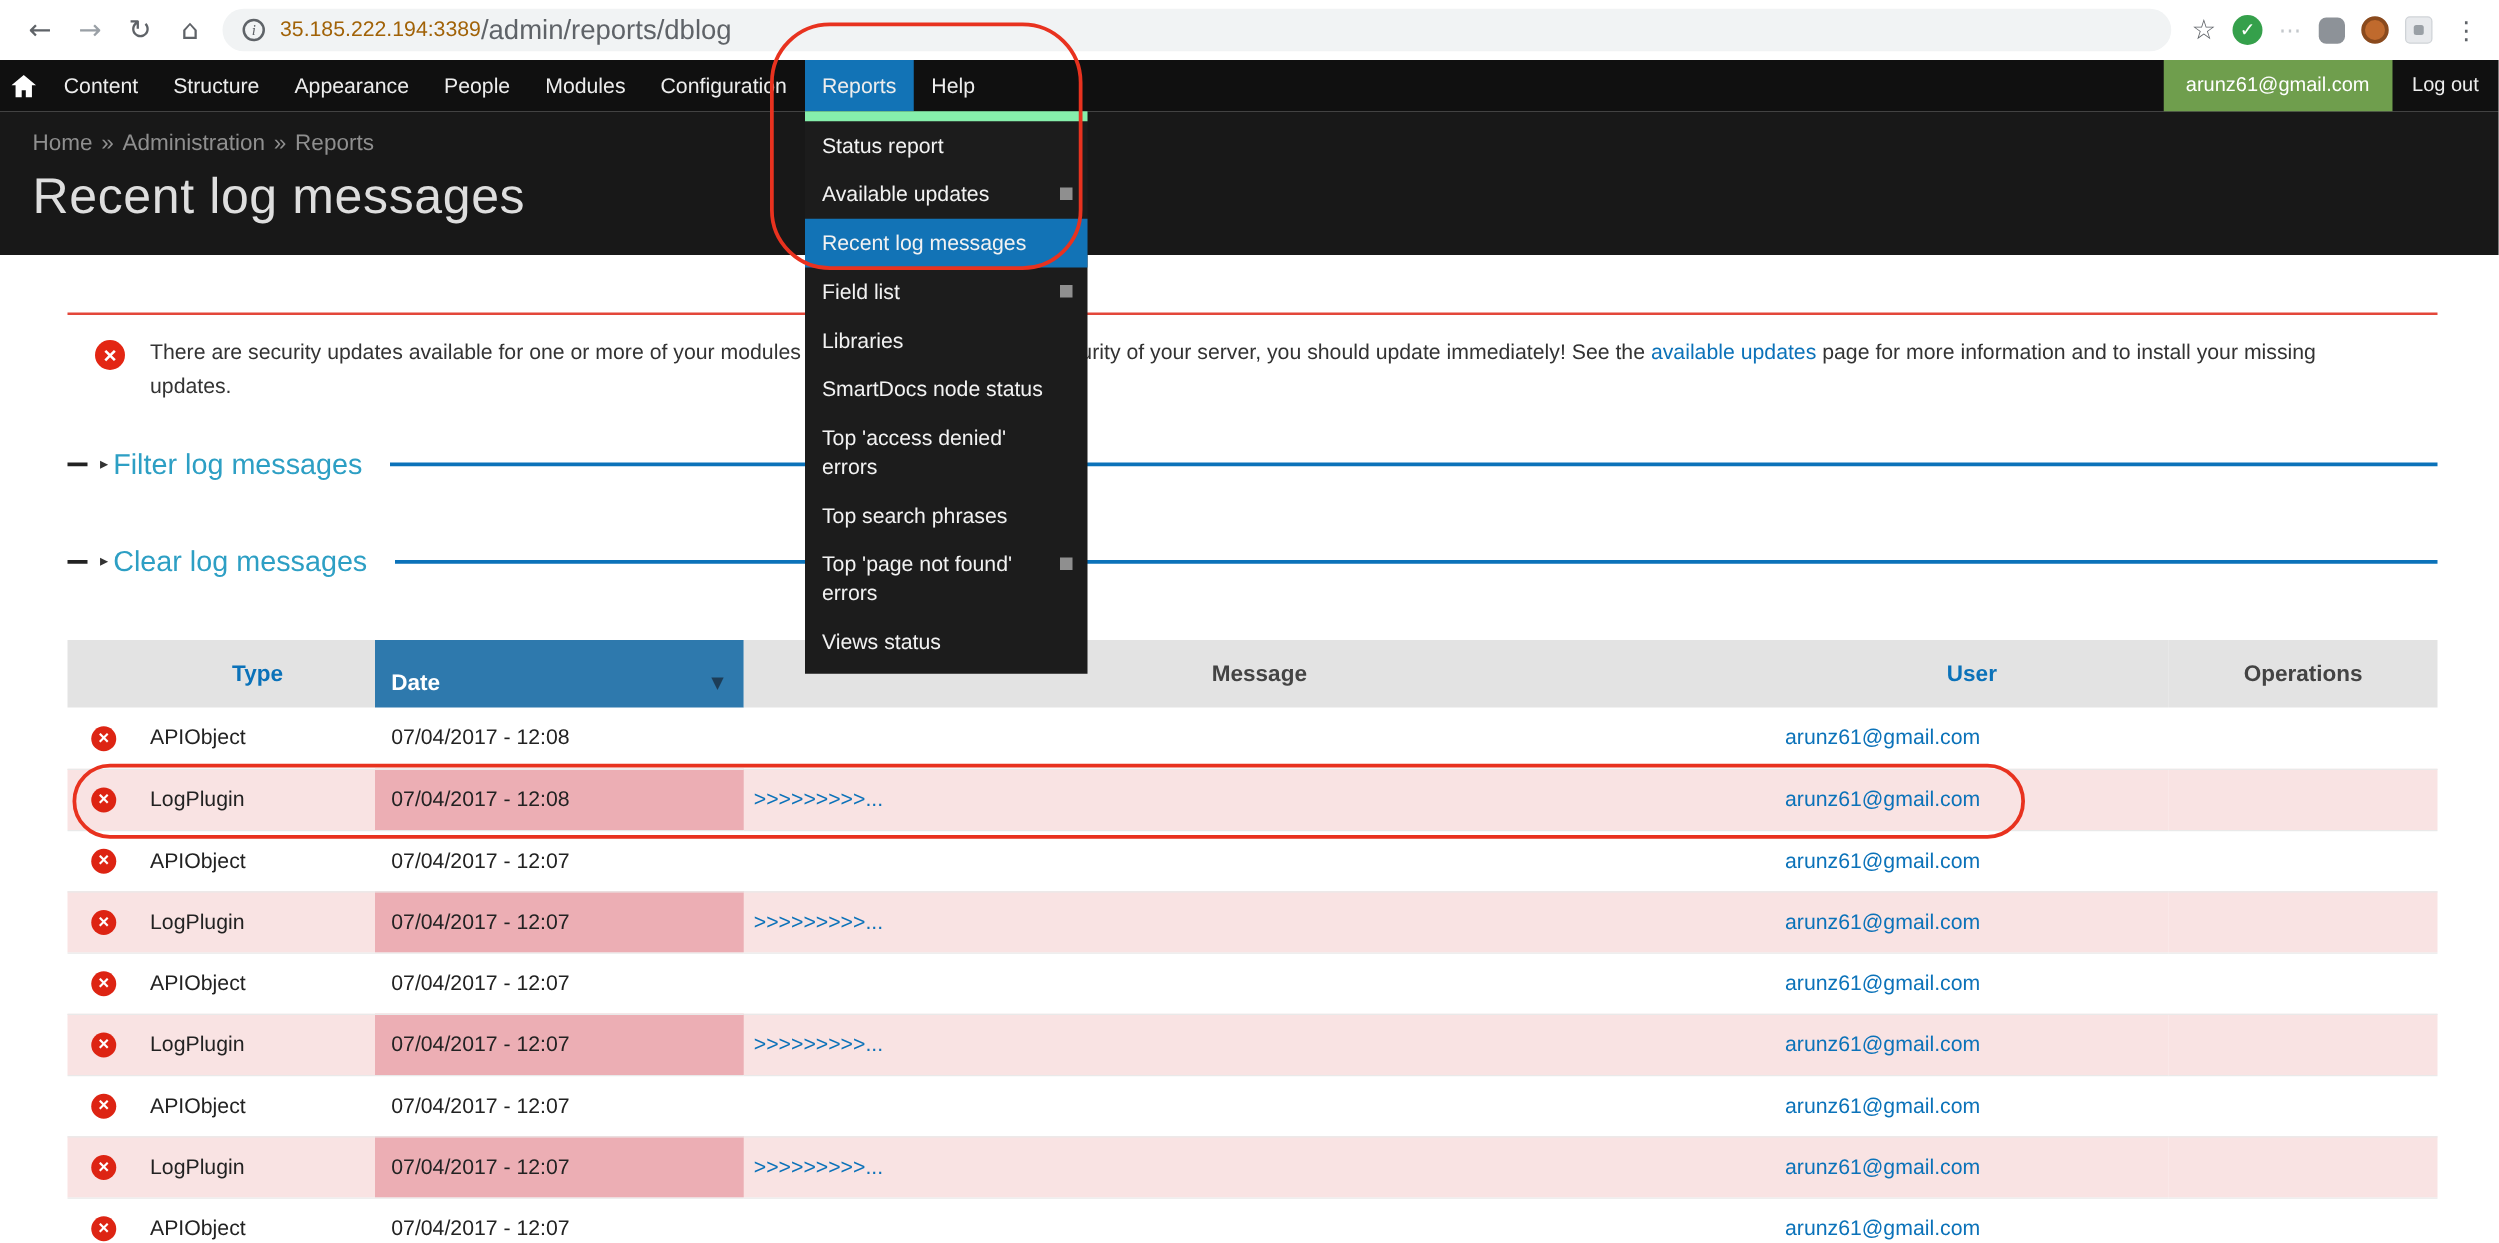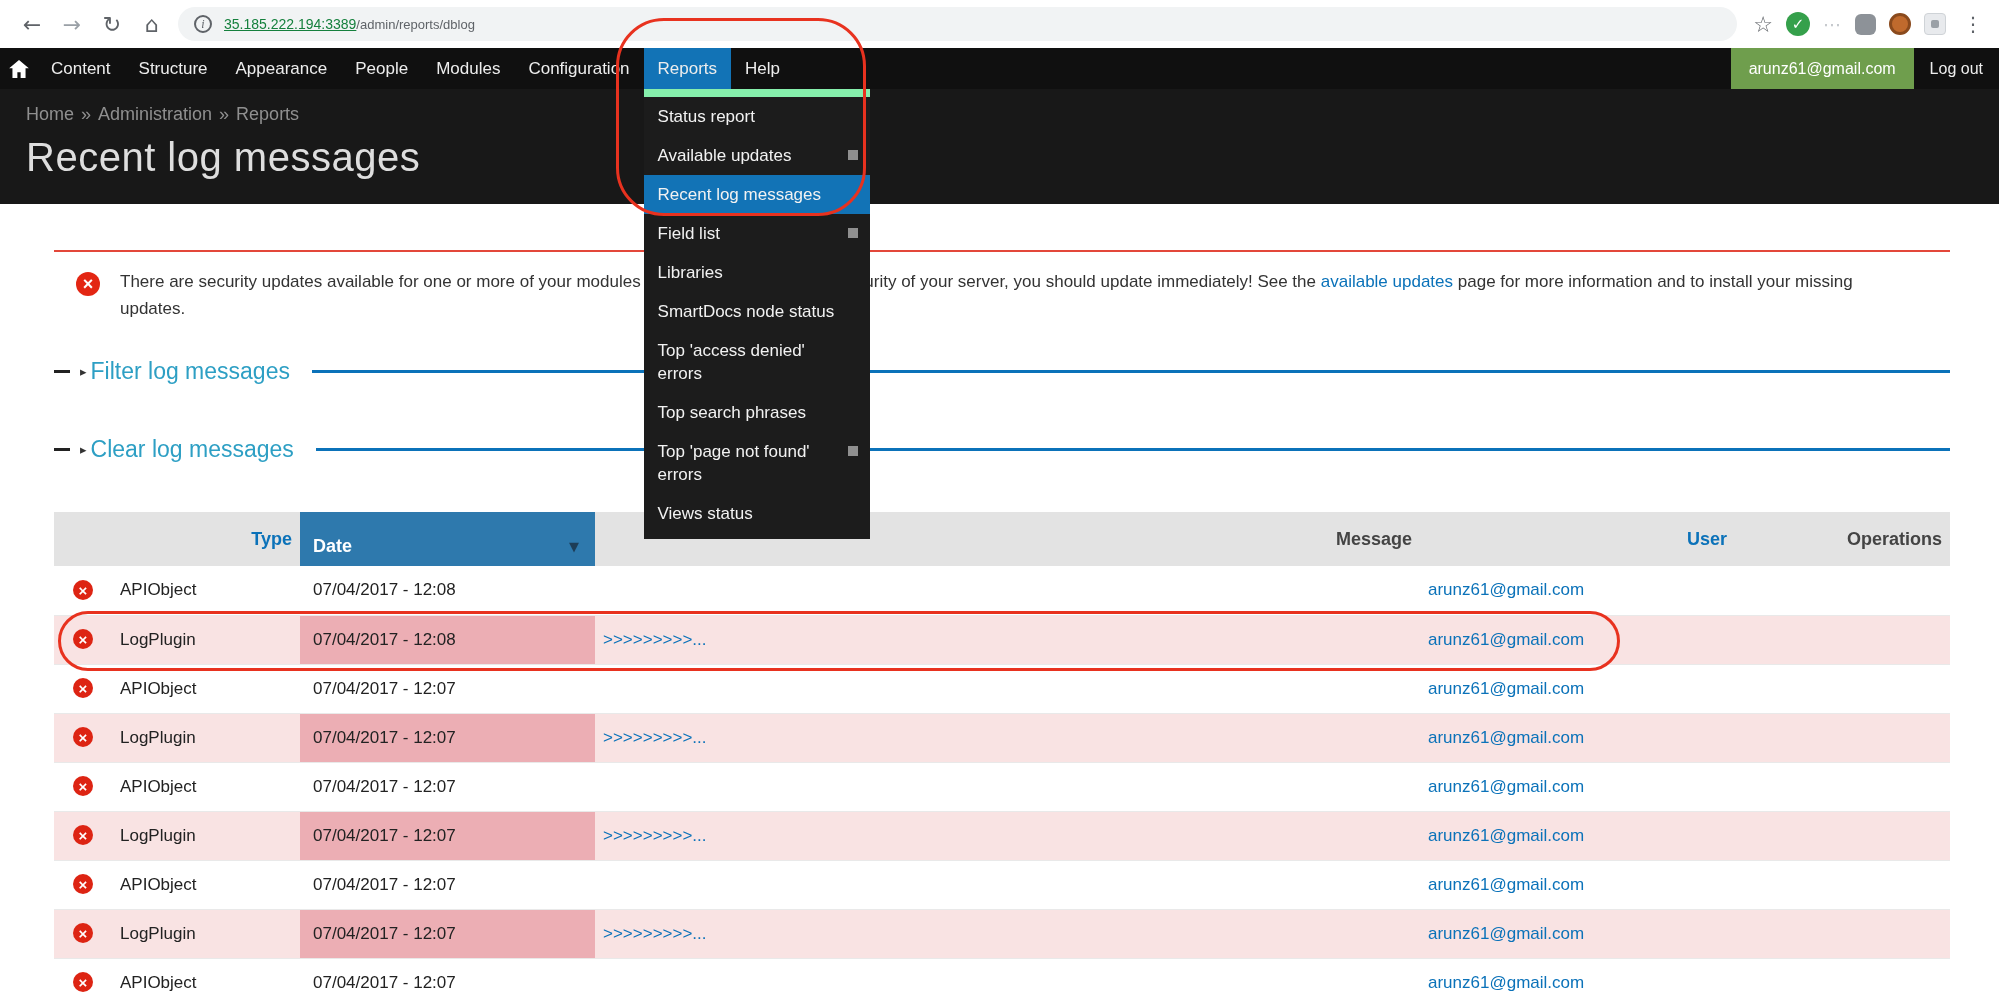--- a/index.html
+++ b/index.html
@@ -10,22 +10,22 @@
   
   .chrome { height:48px; background:#fff; display:flex; align-items:center; padding:0 12px; }
   .nav-ic { font-family:"DejaVu Sans", sans-serif; font-size:22px; color:#5f6368;
             width:40px; text-align:center; cursor:pointer; user-select:none; }
   .nav-ic.dim { color:#9aa0a6; }
   .url-bar { flex:1; height:34px; background:#f1f3f4; border-radius:17px;
              display:flex; align-items:center; padding:0 16px; margin:0 16px 0 6px; }
   .info-ic { width:18px; height:18px; border:2px solid #5f6368; border-radius:50%;
              color:#5f6368; font-size:12px; line-height:14px; text-align:center;
              margin-right:12px; font-family:"Liberation Serif", serif; font-style:italic; flex:0 0 18px; }
-  .url-host { font-size:14px; color:#15803d;text-decoration:underline; }
-  .url-path { font-size:13px; color:#5f6368; }
+  .url-host { font-size:17px; color:#a16207; }
+  .url-path { font-size:22px; color:#5f6368; }
   .chrome-right { display:flex; align-items:center; gap:13px; }
   .star-ic { font-family:"DejaVu Sans",sans-serif; font-size:22px; color:#5f6368; cursor:pointer; }
   .ext-check { width:24px; height:24px; border-radius:50%; background:#35a04b; color:#fff;
                font-size:15px; display:flex; align-items:center; justify-content:center;
                font-family:"DejaVu Sans",sans-serif; cursor:pointer; }
   .ext-dots { color:#c3c7cb; font-size:18px; letter-spacing:1px; cursor:pointer;
               font-family:"DejaVu Sans",sans-serif; }
   .ext-gray { width:21px; height:21px; border-radius:6px; background:#8d9298; cursor:pointer; }
   .ext-orange { width:22px; height:22px; border-radius:50%; background:#c06a2d;
                 border:3px solid #8a4a1d; cursor:pointer; }
@@ -73,21 +73,21 @@
   .fieldset { display:flex; align-items:center; margin-top:34px; height:30px; }
   .fieldset + .fieldset { margin-top:48px; }
   .fs-dash { width:16px; height:3px; background:#222; margin-right:10px; }
   .fs-arrow { font-size:13px; color:#333; margin-right:4px; font-family:"DejaVu Sans",sans-serif; }
   .fs-title { font-size:23px; color:#2d9fc4; cursor:pointer; }
   .fs-line { flex:1; height:3px; background:#0b72b9; margin-left:22px; }
 
   
   table.log { border-collapse:collapse; width:1896px; margin-top:48px; font-size:17px; table-layout:fixed; }
   thead th { background:#e3e3e3; height:54px; font-weight:bold; font-size:18px;
-             text-align:right; padding:0 8px; color:#444; }
+             text-align:center; padding:0 8px; color:#444; }
   thead th a { color:#0b72b9; }
   th.h-date { background:#2e79ad; color:#fff; padding:0; }
   .dh { display:flex; align-items:center; justify-content:space-between; padding:0 16px 0 13px; cursor:pointer;margin-top:14px; }
   .sort-ic { font-family:"DejaVu Sans",sans-serif; font-size:13px; color:#1d3d57; }
   tbody td { height:49px; padding:0 8px; border-bottom:1px solid #e9e9e9; color:#222; }
   tr.error { background:#f9e3e3; }
   tr.error td.c-date { background:#ecaeb4; }
   td.c-icon { text-align:center; }
   .row-err-ic { width:20px; height:20px; border-radius:50%; background:#dd2413; color:#fff;
                 display:inline-flex; align-items:center; justify-content:center;

